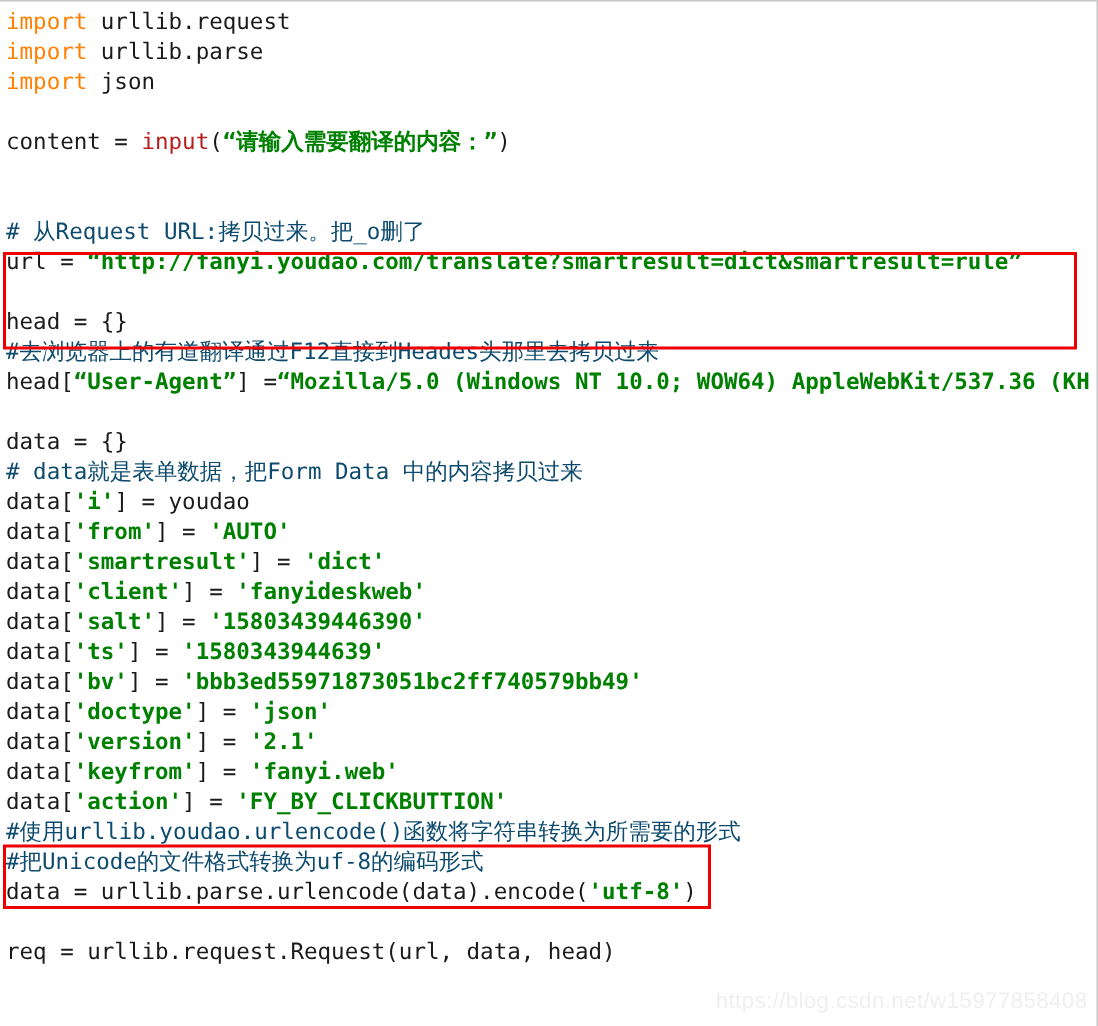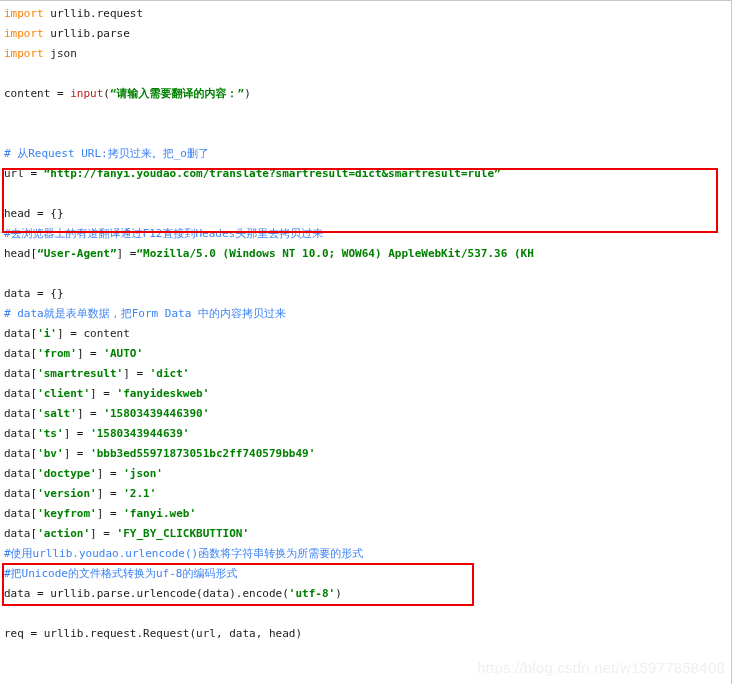--- a/index.html
+++ b/index.html
@@ -27,31 +27,31 @@
     position: absolute;
     left: 0;
     top: 0;
     width: 732px;
     padding: 3px 0 0 4px;
     box-sizing: border-box;
   }
   .line {
     height: 20px;
     line-height: 20px;
-    font-size: 11px;
+    font-size: 15px;
     white-space: pre;
     color: #1a1a1a;
     letter-spacing: 0px;
   }
   .line.blank { color: transparent; }
   .tok { white-space: pre; }
   .kw   { color: #ff8000; }
   .bi   { color: #b91c1c; }
   .str  { color: #008000; font-weight: bold; }
-  .com  { color: #3b82f6; }
+  .com  { color: #0c4a6e; }
   .pl   { color: #1a1a1a; }
   .anno-box {
     position: absolute;
     border: 2px solid #ee0000;
     box-sizing: border-box;
     pointer-events: none;
     background: transparent;
   }
   #watermark {
     position: absolute;
@@ -79,21 +79,21 @@
       <div class="line blank"><span class="tok pl"></span></div>
       <div class="line"><span class="tok com"># 从Request URL:拷贝过来。把_o删了</span></div>
       <div class="line"><span class="tok pl">url = </span><span class="tok str">“http://fanyi.youdao.com/translate?smartresult=dict&amp;smartresult=rule”</span></div>
       <div class="line blank"><span class="tok pl"></span></div>
       <div class="line"><span class="tok pl">head = {}</span></div>
       <div class="line"><span class="tok com">#去浏览器上的有道翻译通过F12直接到Heades头那里去拷贝过来</span></div>
       <div class="line"><span class="tok pl">head[</span><span class="tok str">“User-Agent”</span><span class="tok pl">] =</span><span class="tok str">“Mozilla/5.0 (Windows NT 10.0; WOW64) AppleWebKit/537.36 (KH</span></div>
       <div class="line blank"><span class="tok pl"></span></div>
       <div class="line"><span class="tok pl">data = {}</span></div>
       <div class="line"><span class="tok com"># data就是表单数据，把Form Data 中的内容拷贝过来</span></div>
-      <div class="line"><span class="tok pl">data[</span><span class="tok str">'i'</span><span class="tok pl">] = content</span></div>
+      <div class="line"><span class="tok pl">data[</span><span class="tok str">'i'</span><span class="tok pl">] = youdao</span></div>
       <div class="line"><span class="tok pl">data[</span><span class="tok str">'from'</span><span class="tok pl">] = </span><span class="tok str">'AUTO'</span></div>
       <div class="line"><span class="tok pl">data[</span><span class="tok str">'smartresult'</span><span class="tok pl">] = </span><span class="tok str">'dict'</span></div>
       <div class="line"><span class="tok pl">data[</span><span class="tok str">'client'</span><span class="tok pl">] = </span><span class="tok str">'fanyideskweb'</span></div>
       <div class="line"><span class="tok pl">data[</span><span class="tok str">'salt'</span><span class="tok pl">] = </span><span class="tok str">'15803439446390'</span></div>
       <div class="line"><span class="tok pl">data[</span><span class="tok str">'ts'</span><span class="tok pl">] = </span><span class="tok str">'1580343944639'</span></div>
       <div class="line"><span class="tok pl">data[</span><span class="tok str">'bv'</span><span class="tok pl">] = </span><span class="tok str">'bbb3ed55971873051bc2ff740579bb49'</span></div>
       <div class="line"><span class="tok pl">data[</span><span class="tok str">'doctype'</span><span class="tok pl">] = </span><span class="tok str">'json'</span></div>
       <div class="line"><span class="tok pl">data[</span><span class="tok str">'version'</span><span class="tok pl">] = </span><span class="tok str">'2.1'</span></div>
       <div class="line"><span class="tok pl">data[</span><span class="tok str">'keyfrom'</span><span class="tok pl">] = </span><span class="tok str">'fanyi.web'</span></div>
       <div class="line"><span class="tok pl">data[</span><span class="tok str">'action'</span><span class="tok pl">] = </span><span class="tok str">'FY_BY_CLICKBUTTION'</span></div>

